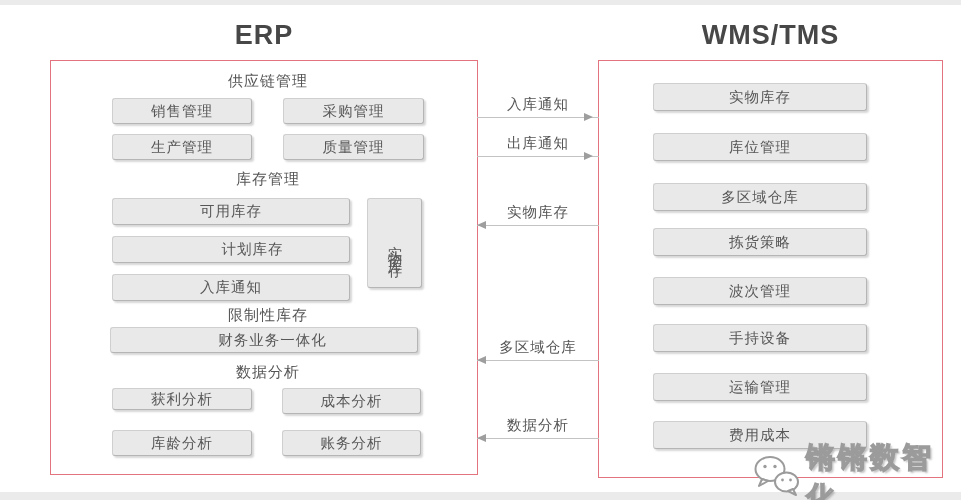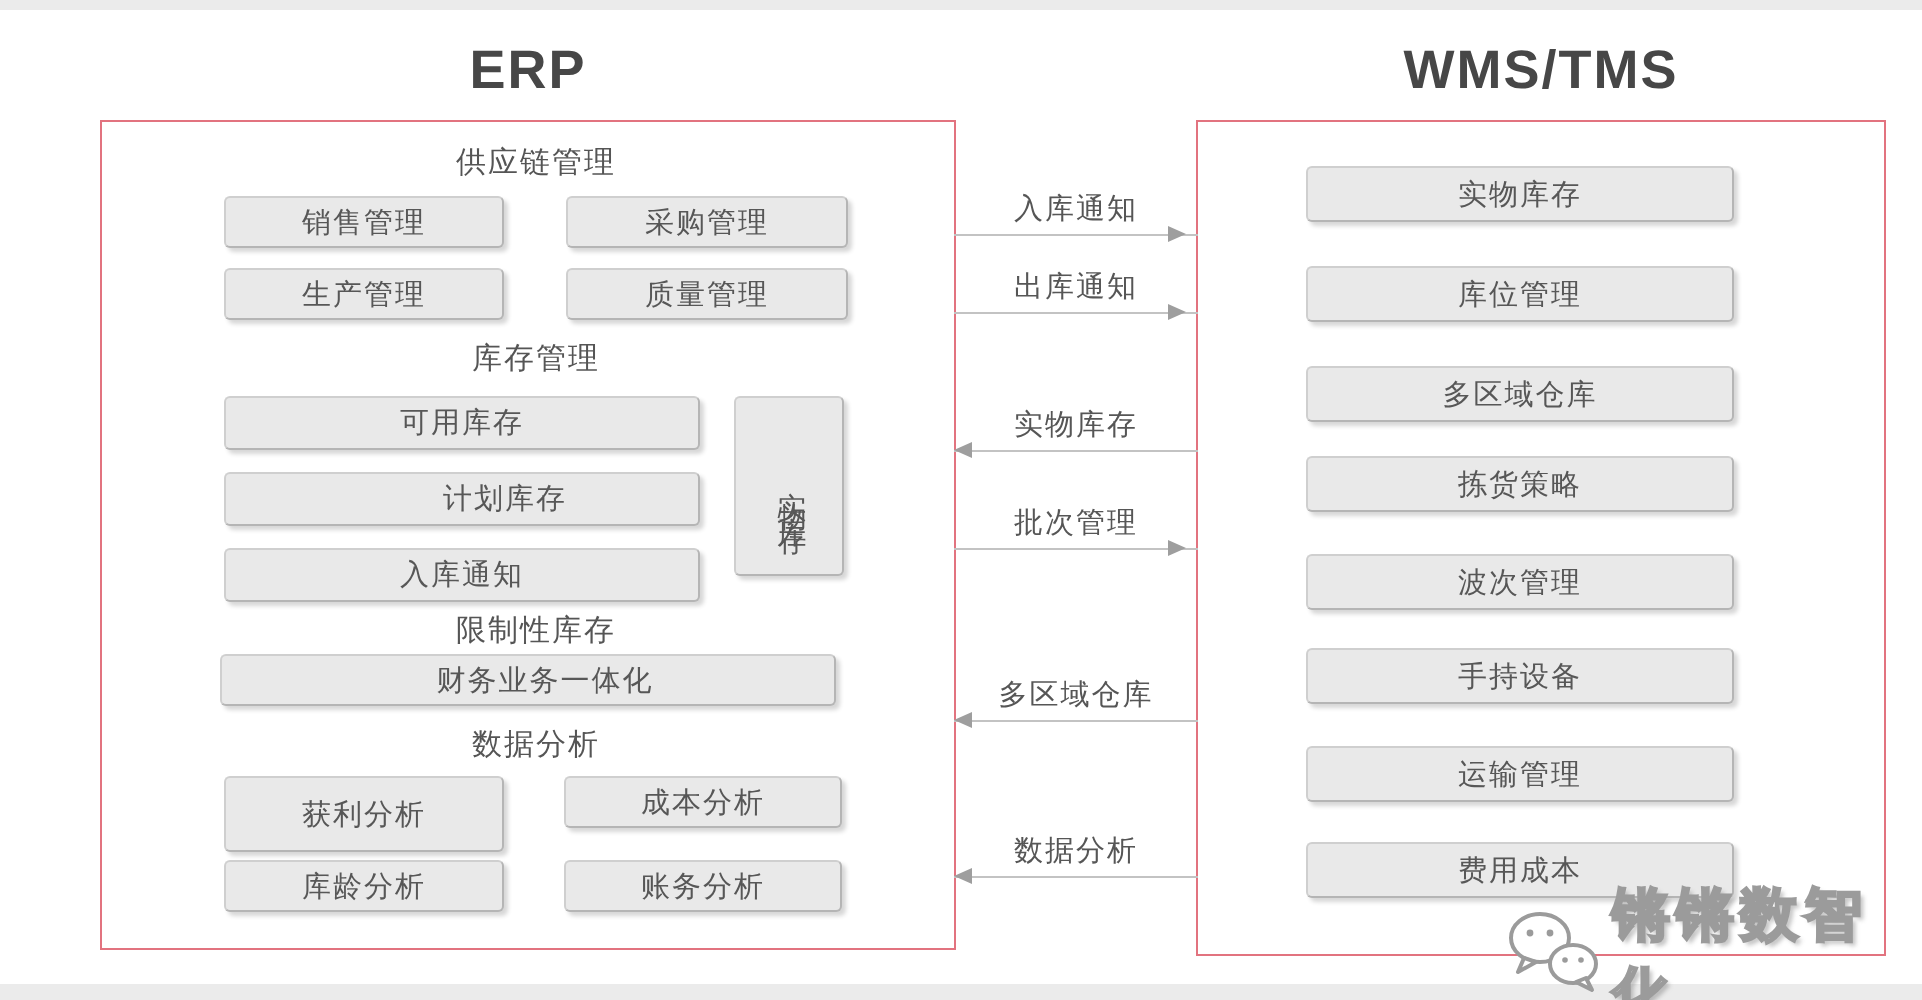--- a/index.html
+++ b/index.html
@@ -145,21 +145,21 @@
   <div class="section-header" style="top:170px;">库存管理</div>
   <div class="btn" style="left:112px; top:198px; width:238px; height:27px;">可用库存</div>
   <div class="btn" style="left:112px; top:236px; width:238px; height:27px;padding-left:43px;">计划库存</div>
   <div class="btn" style="left:112px; top:274px; width:238px; height:27px;">入库通知</div>
   <div class="btn vertical" style="left:367px; top:198px; width:55px; height:90px;">实物库存</div>
 
   <div class="section-header" style="top:306px;">限制性库存</div>
   <div class="btn" style="left:110px; top:327px; width:308px; height:26px;padding-left:17px;">财务业务一体化</div>
 
   <div class="section-header" style="top:363px;">数据分析</div>
-  <div class="btn" style="left:112px; top:388px; width:140px; height:38px;">获利分析</div>
+  <div class="btn" style="left:112px; top:388px; width:140px; height:22px;">获利分析</div>
   <div class="btn" style="left:282px; top:388px; width:139px; height:26px;">成本分析</div>
   <div class="btn" style="left:112px; top:430px; width:140px; height:26px;">库龄分析</div>
   <div class="btn" style="left:282px; top:430px; width:139px; height:26px;">账务分析</div>
 
   <div class="panel right"></div>
 
   <div class="btn" style="left:653px; top:83px;  width:214px; height:28px;">实物库存</div>
   <div class="btn" style="left:653px; top:133px; width:214px; height:28px;">库位管理</div>
   <div class="btn" style="left:653px; top:183px; width:214px; height:28px;">多区域仓库</div>
   <div class="btn" style="left:653px; top:228px; width:214px; height:28px;">拣货策略</div>
@@ -171,24 +171,20 @@
   <div class="connector dir-right" style="top:95px;">
     <div class="label">入库通知</div>
     <div class="line"></div>
   </div>
   <div class="connector dir-right" style="top:134px;">
     <div class="label">出库通知</div>
     <div class="line"></div>
   </div>
   <div class="connector dir-left" style="top:203px;">
     <div class="label">实物库存</div>
-    <div class="line"></div>
-  </div>
-  <div class="connector dir-right" style="top:252px;">
-    <div class="label">批次管理</div>
     <div class="line"></div>
   </div>
   <div class="connector dir-left" style="top:338px;">
     <div class="label">多区域仓库</div>
     <div class="line"></div>
   </div>
   <div class="connector dir-left" style="top:416px;">
     <div class="label">数据分析</div>
     <div class="line"></div>
   </div>

